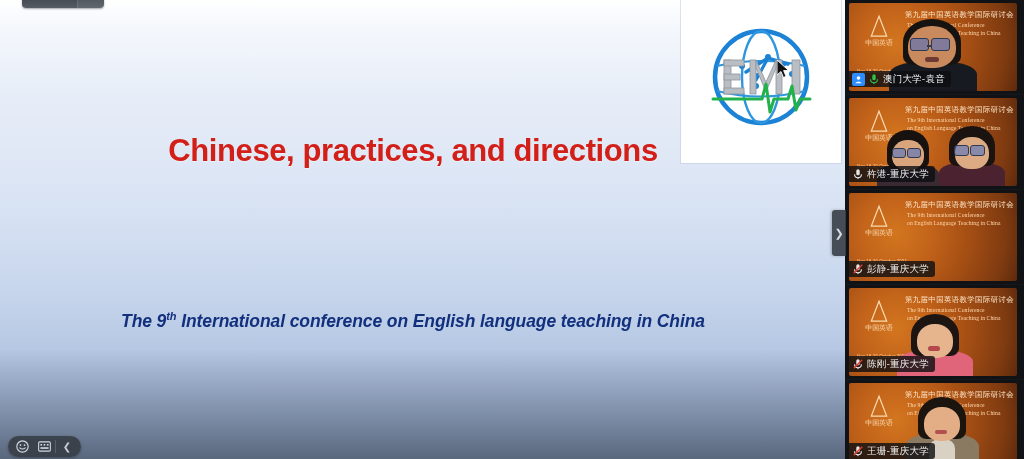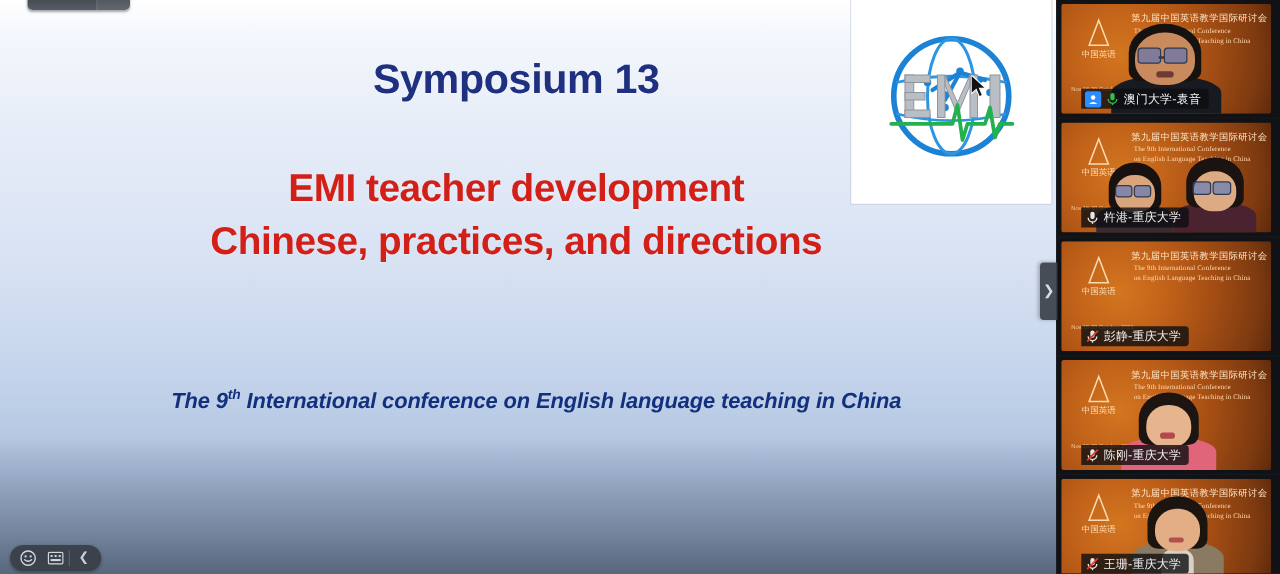--- a/index.html
+++ b/index.html
@@ -99,21 +99,21 @@
     color: #d21f18;
     font-size: 31px;
     font-weight: bold;
     line-height: 42px;
     letter-spacing: -0.4px;
     text-shadow: 0 1px 1px rgba(255,255,255,0.45);
   }
   .slide-maintitle .ln { display: block; white-space: nowrap; }
   .slide-subtitle {
     position: absolute;
-    left: 16px;
+    left: 0;
     top: 310px;
     width: 826px;
     text-align: center;
     color: #12307e;
     font-size: 17.5px;
     font-weight: bold;
     font-style: italic;
     letter-spacing: -0.1px;
   }
   .slide-subtitle sup { font-size: 11px; vertical-align: super; }
@@ -243,21 +243,20 @@
     left: 0;
     bottom: 4px;
     height: 16px;
     display: flex;
     align-items: center;
     gap: 3px;
     padding: 0 6px 0 3px;
     background: rgba(12,14,18,0.80);
     border-radius: 0 3px 3px 0;
     max-width: 150px;
-    margin-left: 16px;
   }
   .name-text {
     font-size: 9.5px;
     color: #f0f0f0;
     white-space: nowrap;
     font-family: "DejaVu Sans", sans-serif;
     letter-spacing: 0.2px;
   }
   .ic {
     width: 12px; height: 12px;
@@ -321,24 +320,22 @@
   .tb-chev { color: #c9ced6; font-size: 10px; line-height: 1; }
 </style>
 </head>
 <body>
 
 <div id="app">
 
   <div id="stage">
     <div id="slide">
 
-      <div class="slide-title">Symposium 13</div>
 
       <div class="slide-maintitle">
-        <span class="ln">EMI teacher development</span>
         <span class="ln">Chinese, practices, and directions</span>
       </div>
 
       <div class="slide-subtitle">
         <span>The 9</span><sup>th</sup><span> International conference on English language teaching in China</span>
       </div>
 
       <div id="logo-box">
         <svg width="130" height="130" viewBox="0 0 130 130">
 

